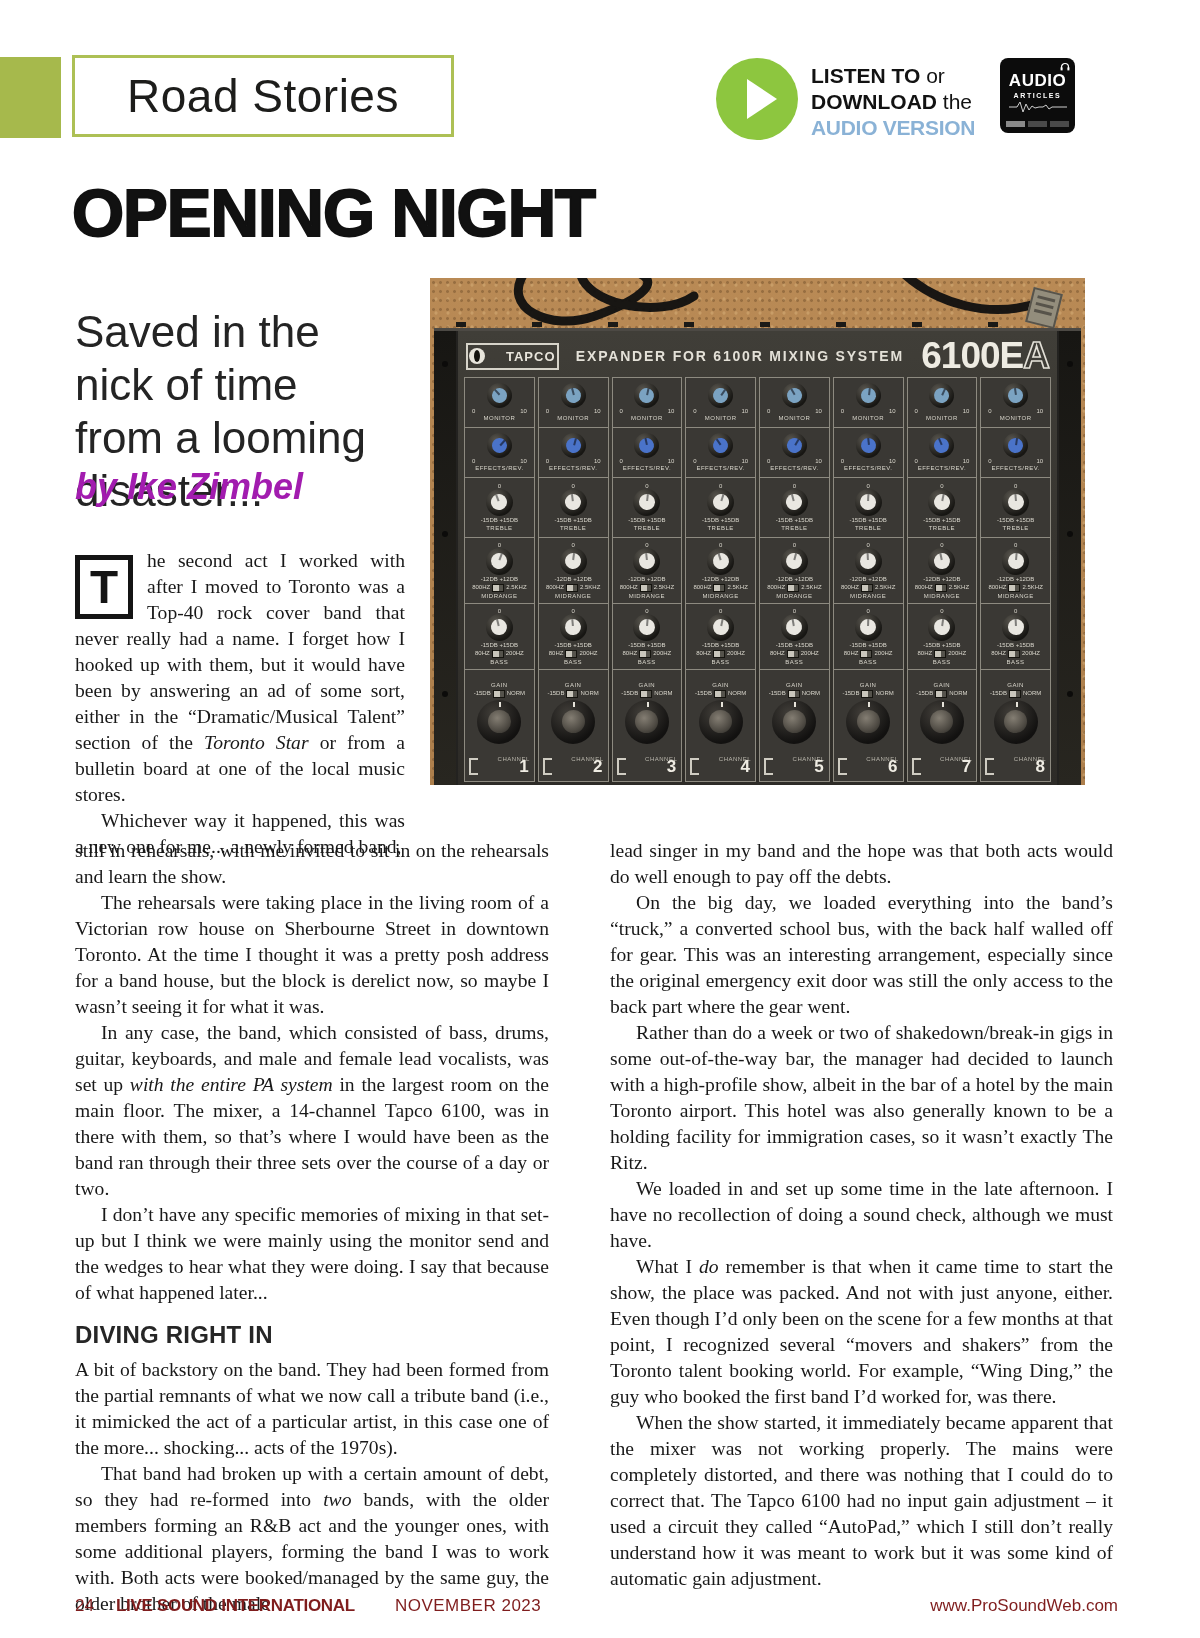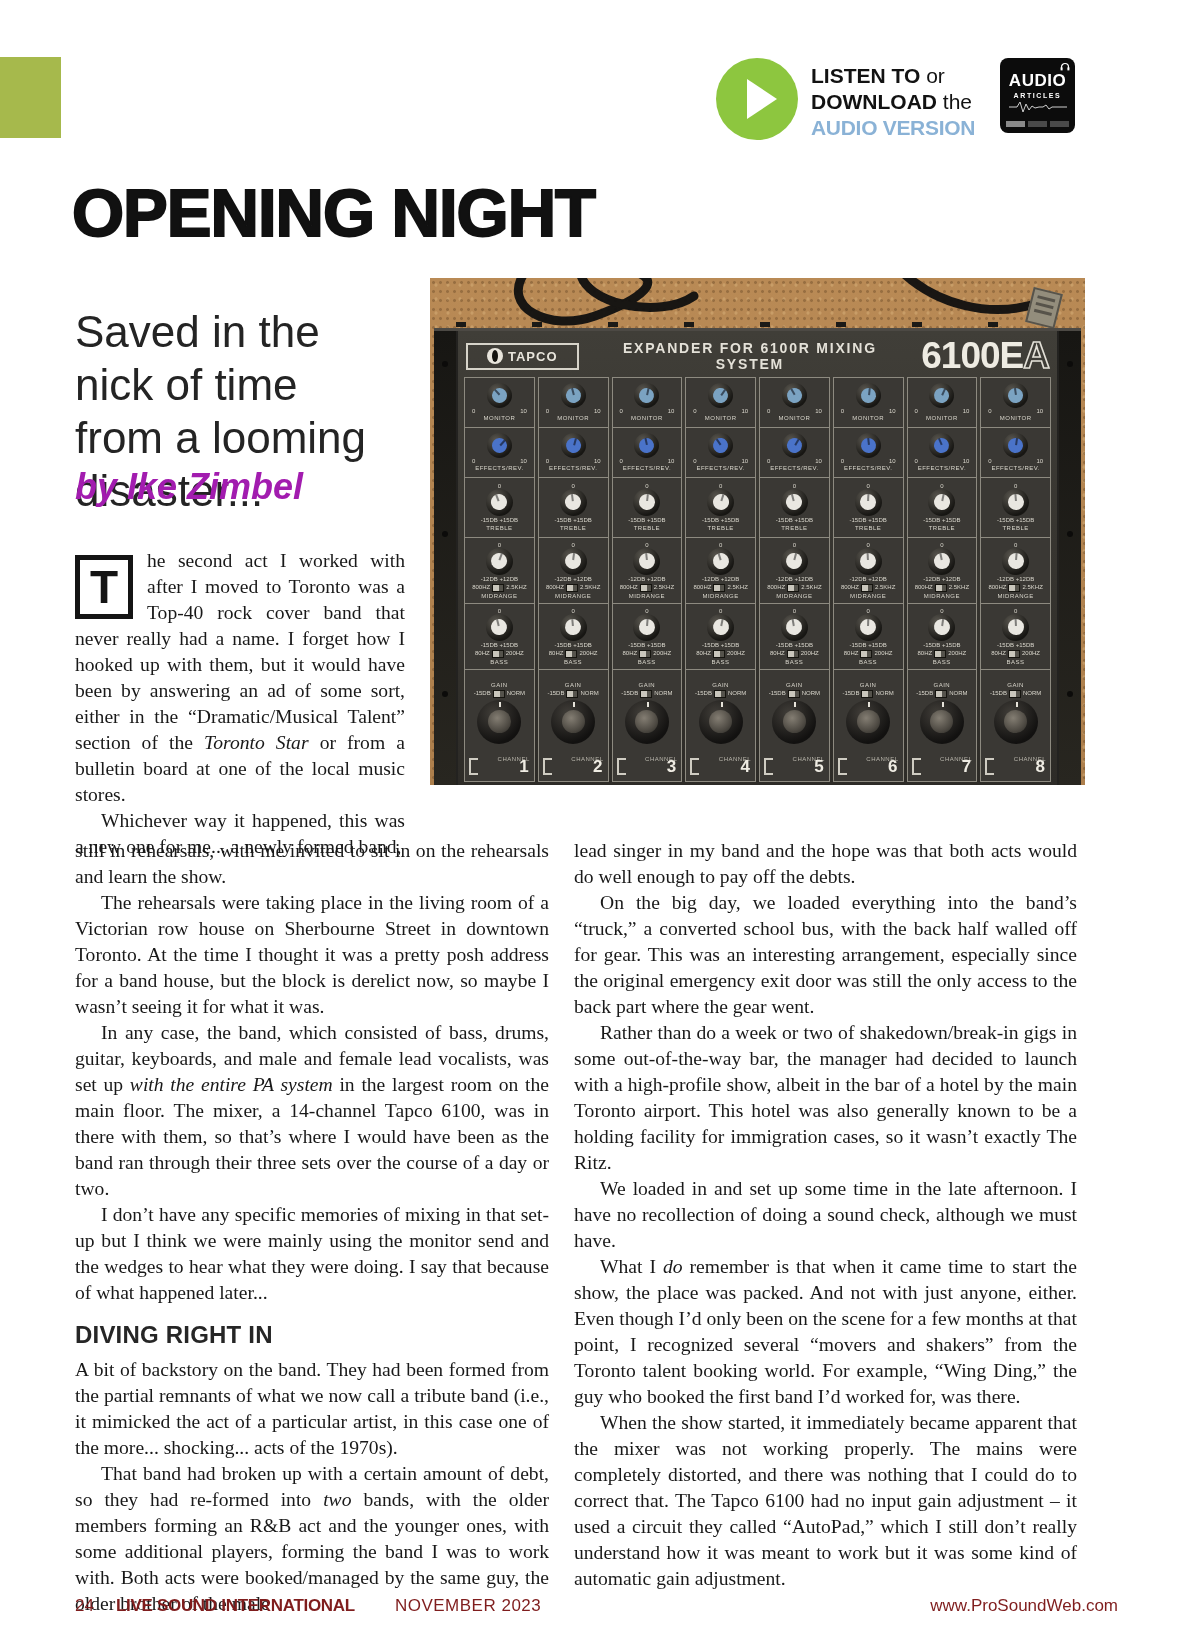--- a/index.html
+++ b/index.html
@@ -53,21 +53,21 @@
               background:repeating-linear-gradient(90deg,#1b1a17 0 10px,transparent 10px 76px); }
   .mixer { position:absolute; left:4px; right:4px; top:50px; bottom:0; background:#232220; border-top:3px solid #4c4944; }
   .ear { position:absolute; top:0; bottom:0; width:22px; background:linear-gradient(#171613,#282620);
          }
   .ear.l { left:0; } .ear.r { right:0; }
   .ear::before { content:""; position:absolute; left:8px; top:30px; width:6px; height:6px; border-radius:50%;
                  background:#0c0b0a; box-shadow:0 170px 0 #0c0b0a, 0 330px 0 #0c0b0a; }
   .face { position:absolute; left:24px; right:24px; top:0; bottom:0; padding:5px 6px 3px;
           background:linear-gradient(#403e38,#2d2b27); display:flex; flex-direction:column; }
   .face-head { height:40px; display:flex; align-items:center; gap:10px; padding:0 2px; }
-  .tapco-box { border:2px solid #d6d3c9; height:27px; display:flex; align-items:center; gap:5px; padding:0 19px; flex:none;justify-content:center; }
+  .tapco-box { border:2px solid #d6d3c9; height:27px; display:flex; align-items:center; gap:21px; padding:0 1px; flex:none;justify-content:center; }
   .tapco-circle { width:16px; height:16px; border-radius:50%; background:#e8e5dc; position:relative; }
   .tapco-circle::after { content:""; position:absolute; left:5px; top:2px; width:6px; height:12px;
                          border-radius:50%; background:#14130f; }
   .tapco-name { font-size:13px; font-weight:700; color:#e8e5dc; letter-spacing:1px; }
   .face-title { flex:1; text-align:center; font-size:14px; font-weight:700; color:#e4e1d8; letter-spacing:1.8px; }
   .model { font-size:37px; font-weight:700; color:#eeebe2; letter-spacing:-1px; flex:none; }
   .model b { color:transparent; -webkit-text-stroke:1.6px #e4e1d8; font-weight:700; }
   .strips { flex:1; display:flex; gap:3px; margin-top:1px; }
   .strip { flex:1; border:1px solid #8d8a80; background:#3a3834; display:flex; flex-direction:column;
            align-items:center; color:#d9d6cc; overflow:hidden; }
@@ -106,41 +106,44 @@
 
   .caption { position:absolute; left:431px; top:791px; font-size:20px; font-weight:700; font-style:italic; color:#1b1b1b; }
 
   
   .bodytext { font-family:"Liberation Serif","DejaVu Serif",serif; font-size:19.6px; line-height:26px;
               color:#191919; text-align:justify; }
   .bodytext p { margin:0; }
   .bodytext p.ind { text-indent:26px; }
   .colA { position:absolute; left:75px; top:548px; width:330px; }
   .colB { position:absolute; left:75px; top:838px; width:474px; }
-  .colC { position:absolute; left:574px; top:838px; width:503px; }
+  .colC { position:absolute; left:610px; top:838px; width:503px; }
   .dropcap { float:left; width:58px; height:64px; border:5px solid #141414; margin:7px 14px 2px 0;
              display:grid; place-items:center; font-family:"Liberation Sans",sans-serif;
              font-size:46px; font-weight:700; color:#141414; }
   .subhead { font-family:"Liberation Sans",sans-serif; font-size:24px; font-weight:700; color:#262626;
              margin:16px 0 9px; letter-spacing:0.2px; }
 
   
   .footer { position:absolute; left:75px; right:82px; top:1560px; display:flex; align-items:baseline;
             font-size:17px; color:#7f1d1d; }
   .footer .pgnum { font-weight:400; }
   .footer .mag { font-weight:700; letter-spacing:-0.3px; margin-left:22px; }
   .footer .issue { margin-left:40px; letter-spacing:0.5px; font-weight:300;margin-top:36px; }
   .footer .site { margin-left:auto; cursor:pointer; }
 </style>
 </head>
 <body>
 
 <div class="page">
 
   <div class="green-square"></div>
+  <div class="section-box">
+    <span class="section-title">Road Stories</span>
+  </div>
 
   <div class="audio-promo">
     <div class="play">
       <div class="play-tri"></div>
     </div>
     <div class="listen-text">
       <div><span>LISTEN TO</span>
         <span class="light">or</span></div>
       <div><span>DOWNLOAD</span>
         <span class="light">the</span></div>

